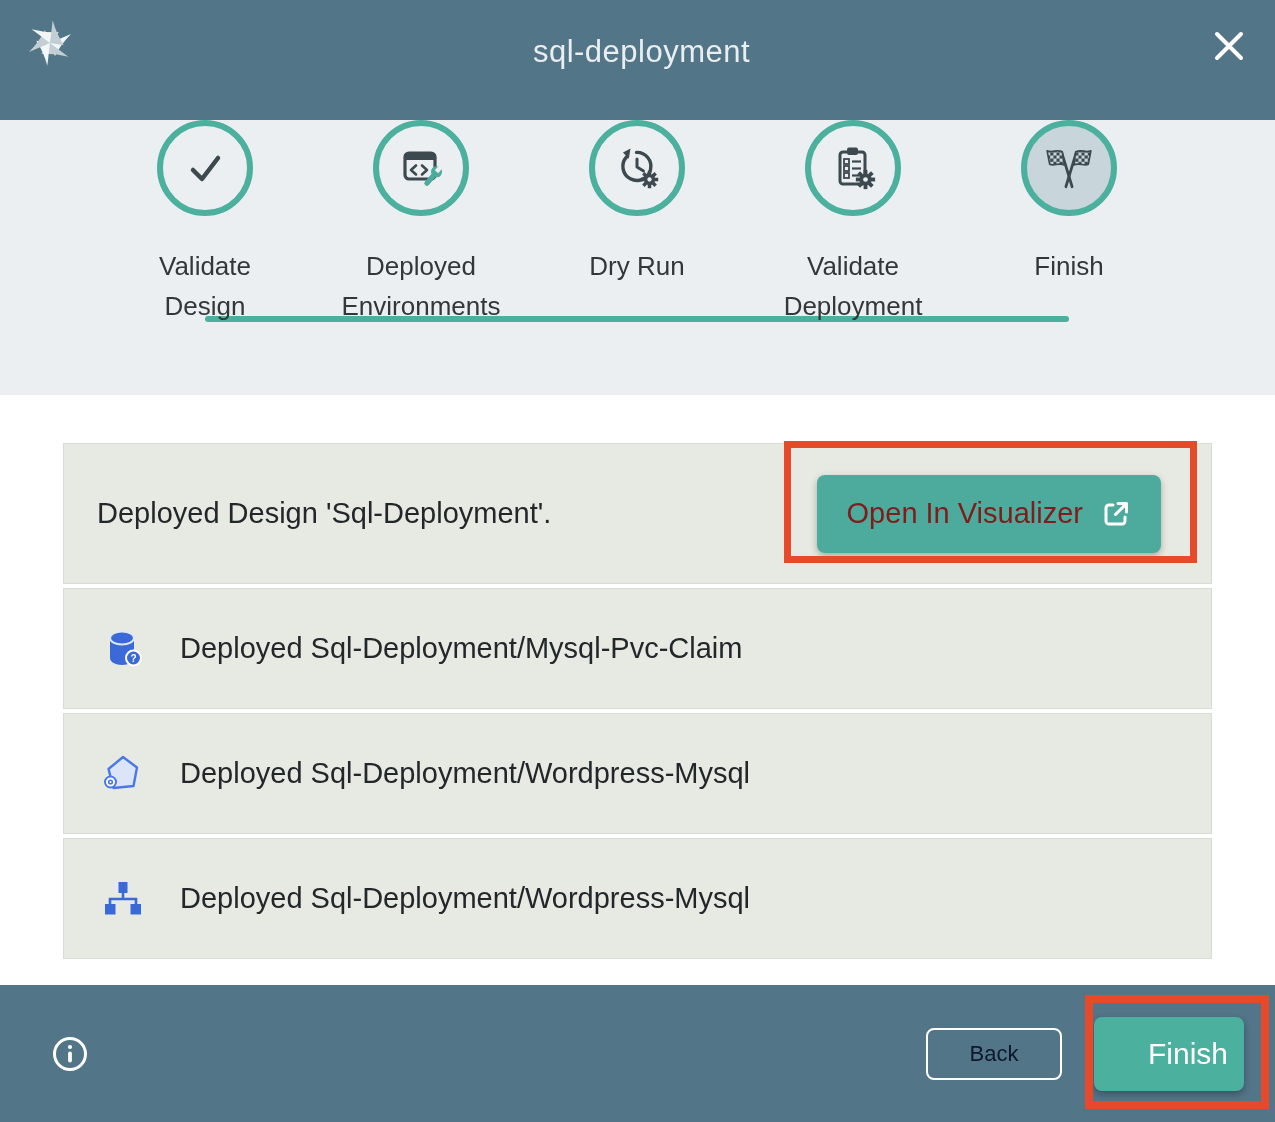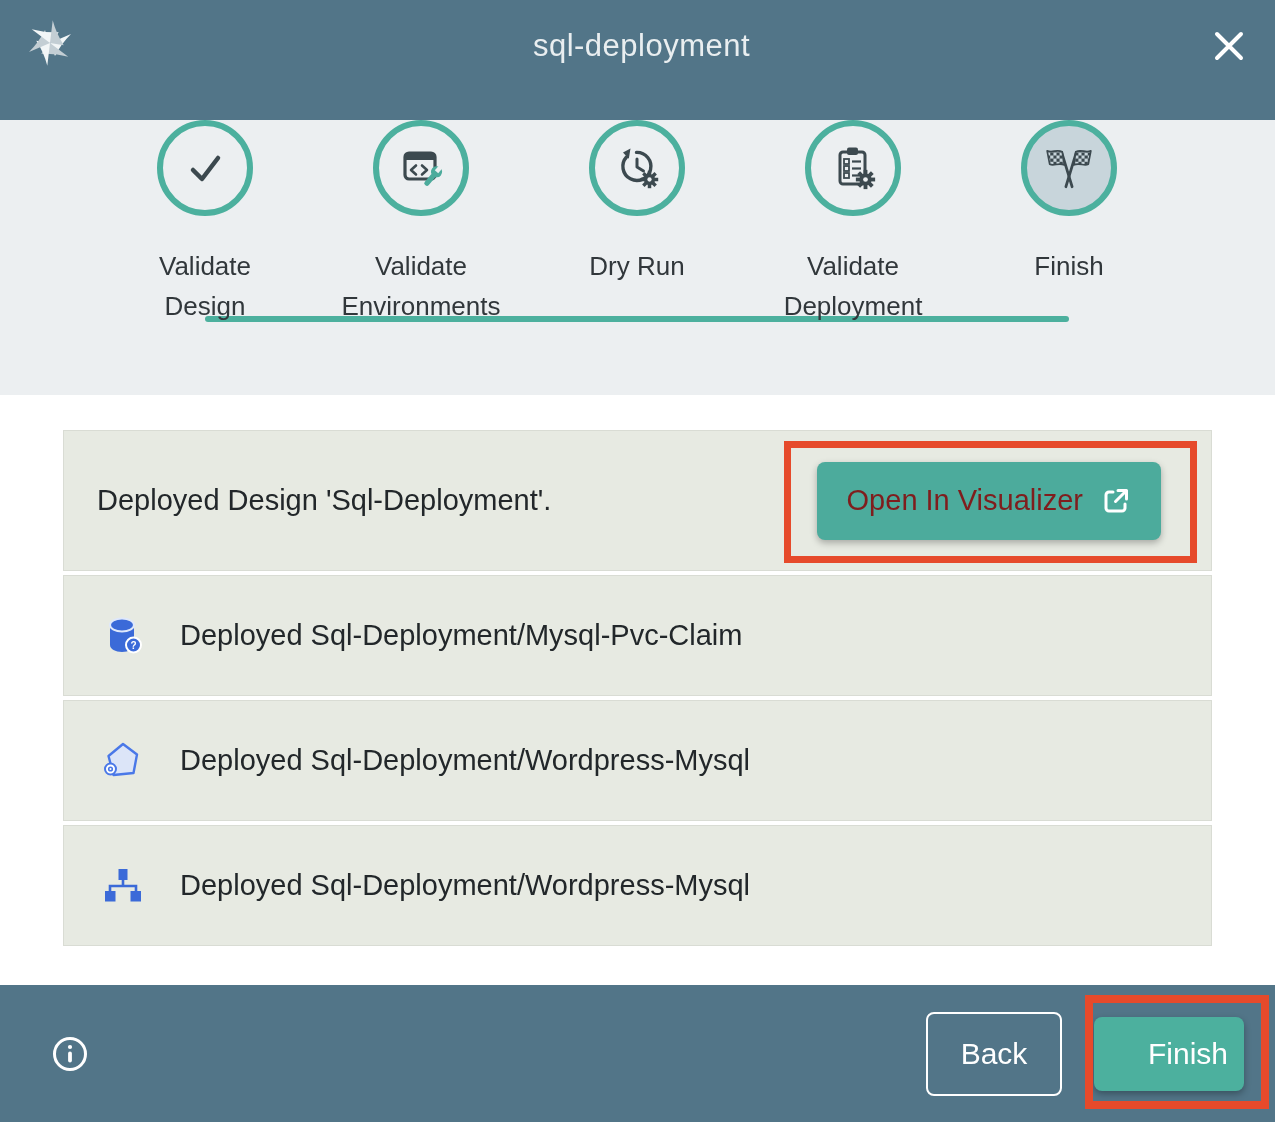--- a/index.html
+++ b/index.html
@@ -4,51 +4,51 @@
 <style>
   html,body{margin:0;padding:0;background:#ffffff;}
   *{box-sizing:border-box;font-family:"Liberation Sans","DejaVu Sans",sans-serif;}
   .modal{position:relative;width:1275px;height:1122px;overflow:hidden;background:#ffffff;}
 
   
   .hdr{position:absolute;left:0;top:0;width:100%;height:120px;background:#527588;
        display:flex;align-items:flex-start;padding:18px 26px 0 26px;}
   .hdr .logo{width:48px;height:48px;flex:0 0 auto;}
   .hdr .title{flex:1;text-align:center;color:#e9eef0;font-size:31px;font-weight:400;
-              margin-top:10px;letter-spacing:.5px;}
+              margin-top:16px;letter-spacing:.5px;}
   .close-btn{background:none;border:none;padding:0;margin-top:8px;cursor:pointer;width:40px;height:40px;}
 
   
   .stepper{position:absolute;left:0;top:120px;width:100%;height:275px;background:#eceff1;}
   .connector{position:absolute;left:205px;top:196px;width:864px;height:6px;background:#4cb09e;border-radius:3px;}
   .steps{position:absolute;inset:0;display:flex;padding:0 97px;}
   .step{width:216px;display:flex;flex-direction:column;align-items:center;}
   .circle{position:relative;z-index:1;width:96px;height:96px;border-radius:50%;
           border:6px solid #4cb09e;background:#eceff1;display:flex;align-items:center;justify-content:center;}
   .step.active .circle{background:#c8d5db;}
   .step-label{margin-top:30px;font-size:26px;line-height:40px;color:#31373b;text-align:center;max-width:172px;}
 
   
-  .content{position:absolute;left:0;top:395px;width:100%;height:590px;background:#ffffff;padding:35px 63px 0 63px;}
+  .content{position:absolute;left:0;top:395px;width:100%;height:590px;background:#ffffff;padding:48px 63px 0 63px;}
   .row{background:#e7eae2;border:1px solid #d9dcd4;margin-bottom:4px;display:flex;align-items:center;}
   .row.design{height:141px;justify-content:space-between;padding:0 32px 0 33px;}
   .row.item{height:121px;padding:0 36px;gap:34px;}
   .row-text{font-size:29px;color:#22272a;}
   .viz-btn{display:flex;align-items:center;gap:18px;height:78px;padding:0 30px;border:none;cursor:pointer;
            background:#4cab9c;color:#7f1d1d;font-size:29px;border-radius:8px;
            box-shadow:0 3px 7px rgba(0,0,0,.28);margin-right:18px;}
   .item-icon{width:46px;height:46px;flex:0 0 auto;}
 
   
   .ftr{position:absolute;left:0;top:985px;width:100%;height:137px;background:#527588;
        display:flex;align-items:center;padding:0 31px 0 50px;}
   .info-btn{background:none;border:none;padding:0;cursor:pointer;width:40px;height:40px;}
   .ftr .spacer{flex:1;}
-  .back-btn{width:136px;height:84px;background:transparent;border:2px solid #ffffff;border-radius:8px;
-            color:#ffffff;font-size:30px;cursor:pointer;margin-right:32px;}
+  .back-btn{width:136px;height:52px;background:transparent;border:2px solid #ffffff;border-radius:8px;
+            color:#0f172a;font-size:22px;cursor:pointer;margin-right:32px;}
   .finish-btn{width:150px;height:74px;background:#4cb09e;border:none;border-radius:8px;
               color:#ffffff;font-size:30px;cursor:pointer;box-shadow:0 3px 7px rgba(0,0,0,.3);padding-left:44px;}
 
   
   .ann{position:absolute;border:7px solid #e64a2b;pointer-events:none;z-index:6;background:transparent;}
   .ann1{left:784px;top:441px;width:413px;height:122px;}
   .ann2{left:1085px;top:995px;width:184px;height:114px;border-width:8px;}
 </style>
 </head>
 <body>
@@ -112,21 +112,21 @@
             <path d="M8 13 a4 4 0 0 1 4-4 h22 a4 4 0 0 1 4 4 v3 H8 Z" fill="#3c494f"></path>
             <path d="M19 21.5 l-5 4.5 5 4.5" stroke="#3c494f" stroke-width="2.6" fill="none" stroke-linecap="round" stroke-linejoin="round"></path>
             <path d="M25 21.5 l5 4.5 -5 4.5" stroke="#3c494f" stroke-width="2.6" fill="none" stroke-linecap="round" stroke-linejoin="round"></path>
             <g transform="translate(36,32) rotate(40)">
               <rect x="-2.6" y="-2" width="5.2" height="14" rx="2.4" fill="#4cab9c"></rect>
               <circle cx="0" cy="-5.5" r="5.6" fill="#4cab9c"></circle>
               <rect x="-2.2" y="-12" width="4.4" height="6.5" fill="#eceff1"></rect>
             </g>
           </svg>
         </div>
-        <div class="step-label">Validate Environments</div>
+        <div class="step-label">Deployed Environments</div>
       </div>
 
       <div class="step">
         <div class="circle">
           <svg width="48" height="48" viewBox="0 0 48 48">
             <path d="M13.5 13 A14 14 0 1 0 23.5 8.4" fill="none" stroke="#3c494f" stroke-width="3.4" stroke-linecap="round"></path>
             <path d="M17.5 4.5 l-7.5 4 5.8 6.2 z" fill="#3c494f"></path>
             <path d="M24 15 v8 l6.5 4" stroke="#3c494f" stroke-width="3" fill="none" stroke-linecap="round" stroke-linejoin="round"></path>
             <use href="#gear-sym" x="27" y="26" width="19" height="19"></use>
           </svg>

